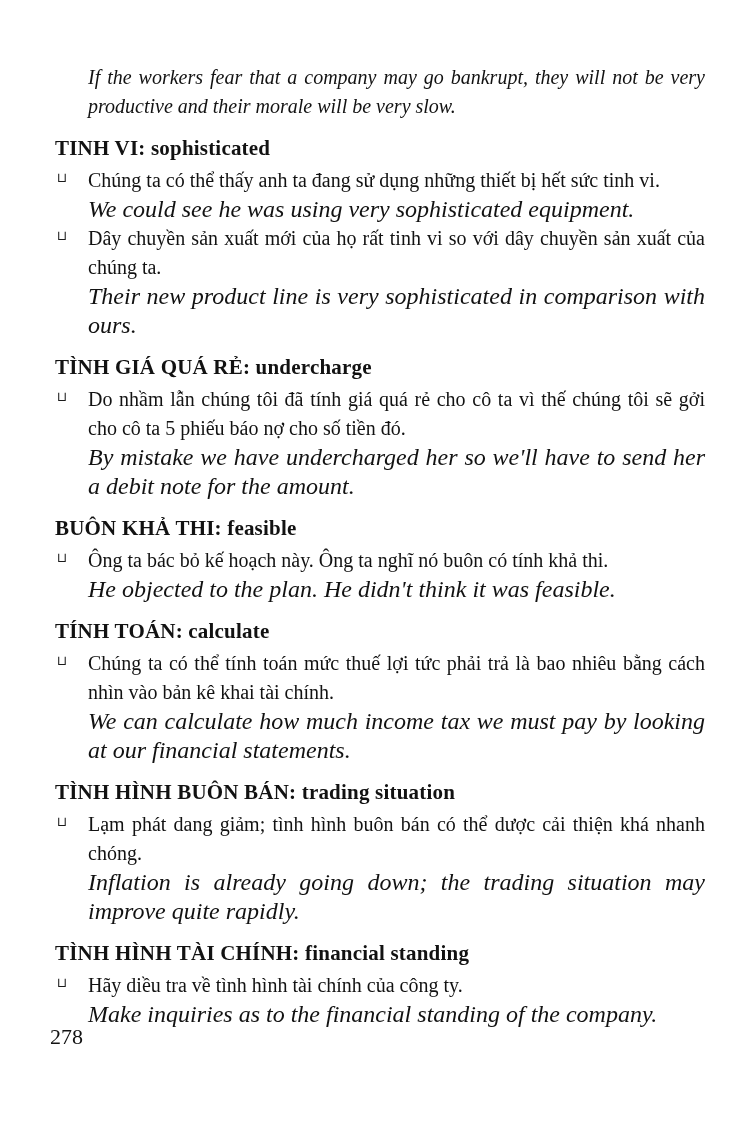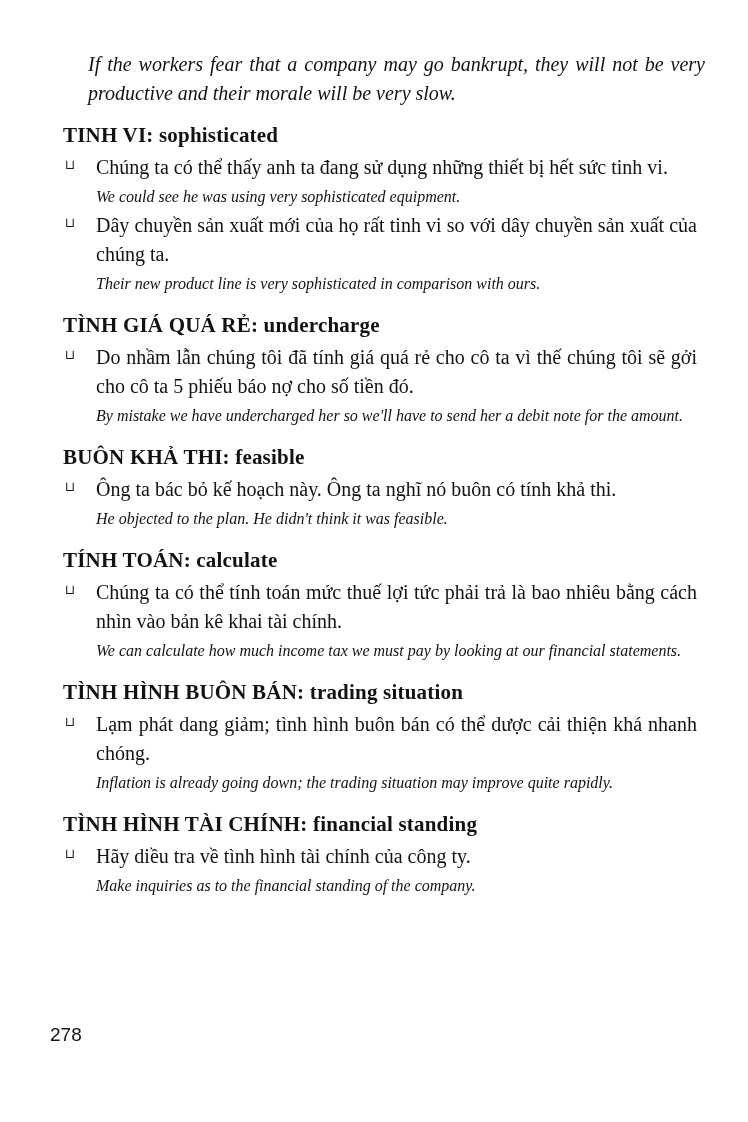--- a/index.html
+++ b/index.html
@@ -8,32 +8,32 @@
     width: 748px;
     height: 1122px;
     background: #ffffff;
     font-family: "Liberation Serif", serif;
     color: #121212;
     overflow: hidden;
     margin: 0 auto;
   }
   .content {
     position: absolute;
-    top: 50px;
+    top: 63px;
     left: 55px;
     width: 650px;
   }
   .intro {
     margin: 0 0 0 33px;
     font-style: italic;
     font-size: 20px;
     line-height: 29px;
     text-align: justify;
   }
-  .entry { margin: 8px; }
+  .entry { margin: 0; }
   .entry-heading {
     font-weight: bold;
     font-size: 21px;
     line-height: 29px;
     margin: 13px 0 3px 0;
     letter-spacing: 0.2px;
   }
   .entry-heading span { font-weight: bold; }
   .example {
     position: relative;
@@ -51,31 +51,31 @@
   }
   .vi {
     margin: 0;
     font-size: 20px;
     line-height: 29px;
     text-align: justify;
     font-family: Liberation Serif, serif;
   }
   .en {
     margin: 0;
-    font-size: 16px;
+    font-size: 24px;
     line-height: 29px;
     font-style: italic;
     text-align: justify;
   }
   .page-number {
     position: absolute;
     left: 50px;
     top: 1024px;
-    font-size: 19px;
-    font-family: Liberation Sans, sans-serif;
+    font-size: 22px;
+    font-family: Liberation Serif, serif;
     color: #121212;
   }
 </style>
 </head>
 <body>
 
 <div class="page">
   <div class="content">
 
     <p class="intro">If the workers fear that a company may go bankrupt, they will not be very productive and their morale will be very slow.</p>

